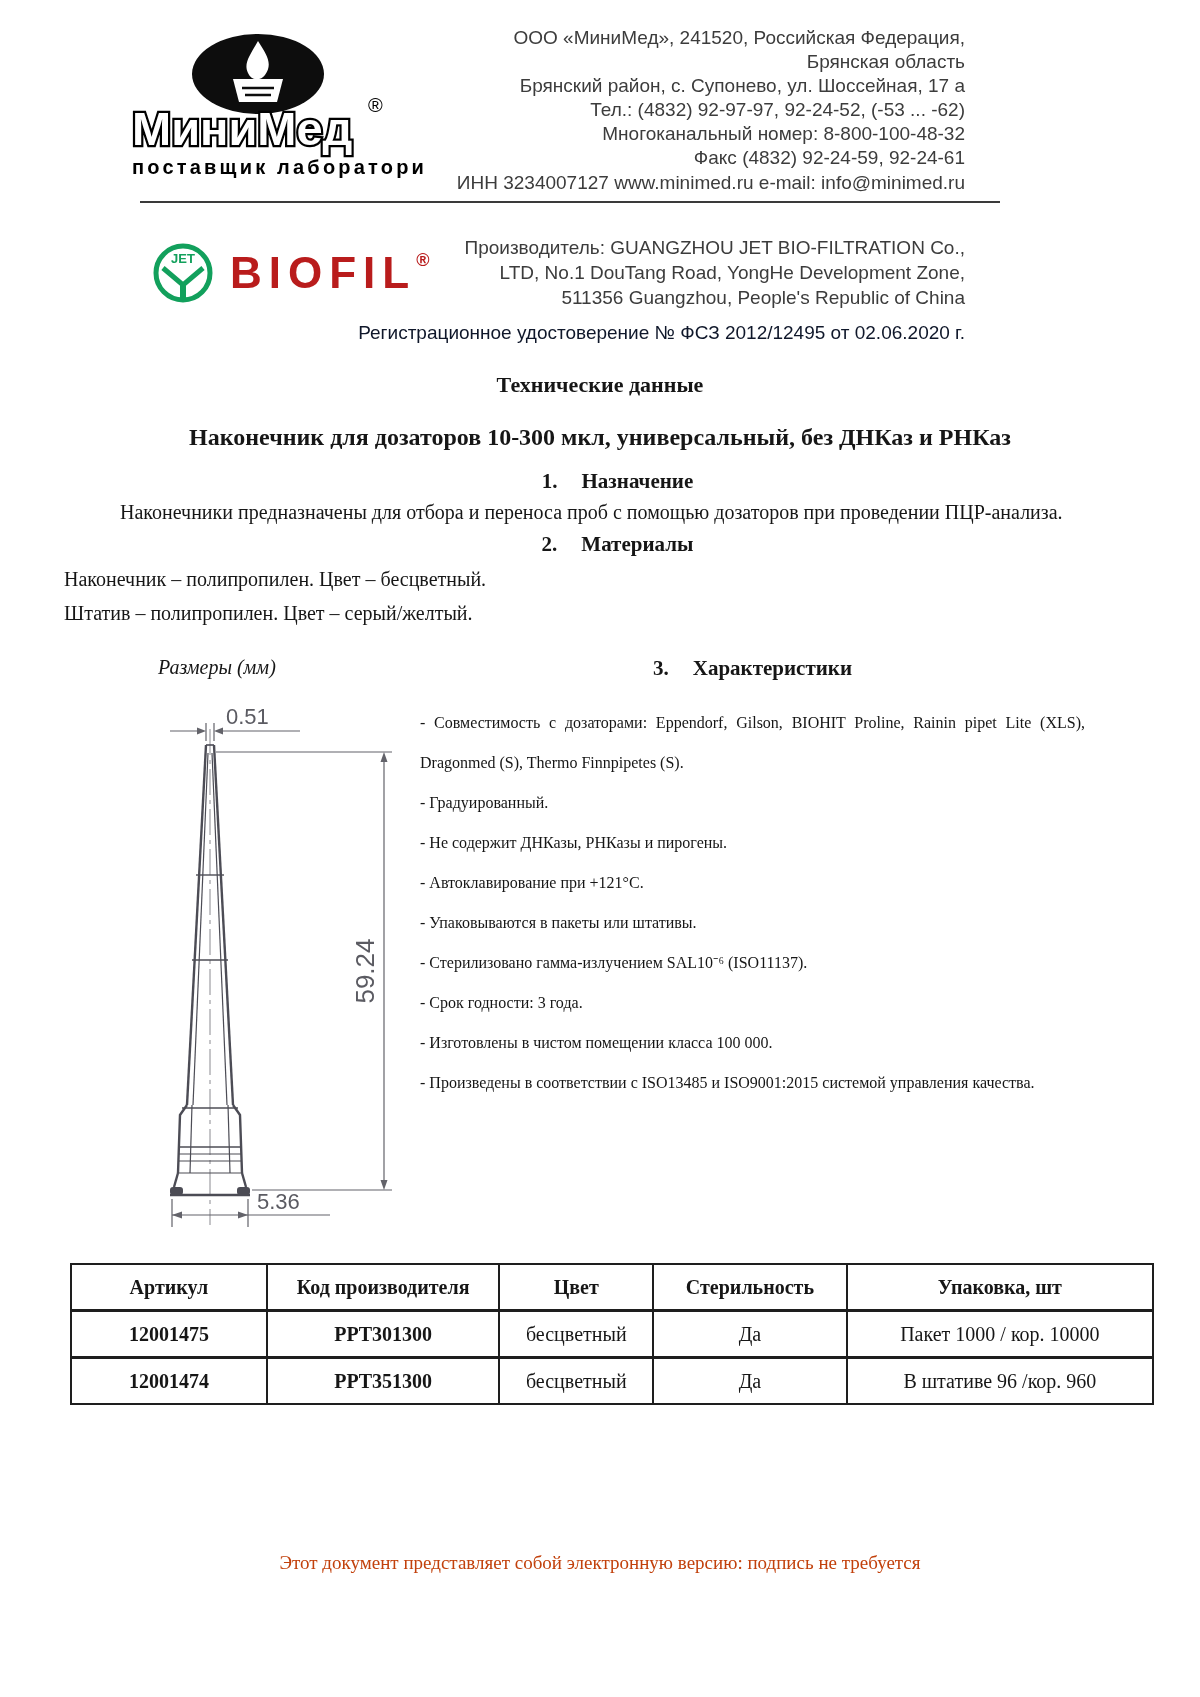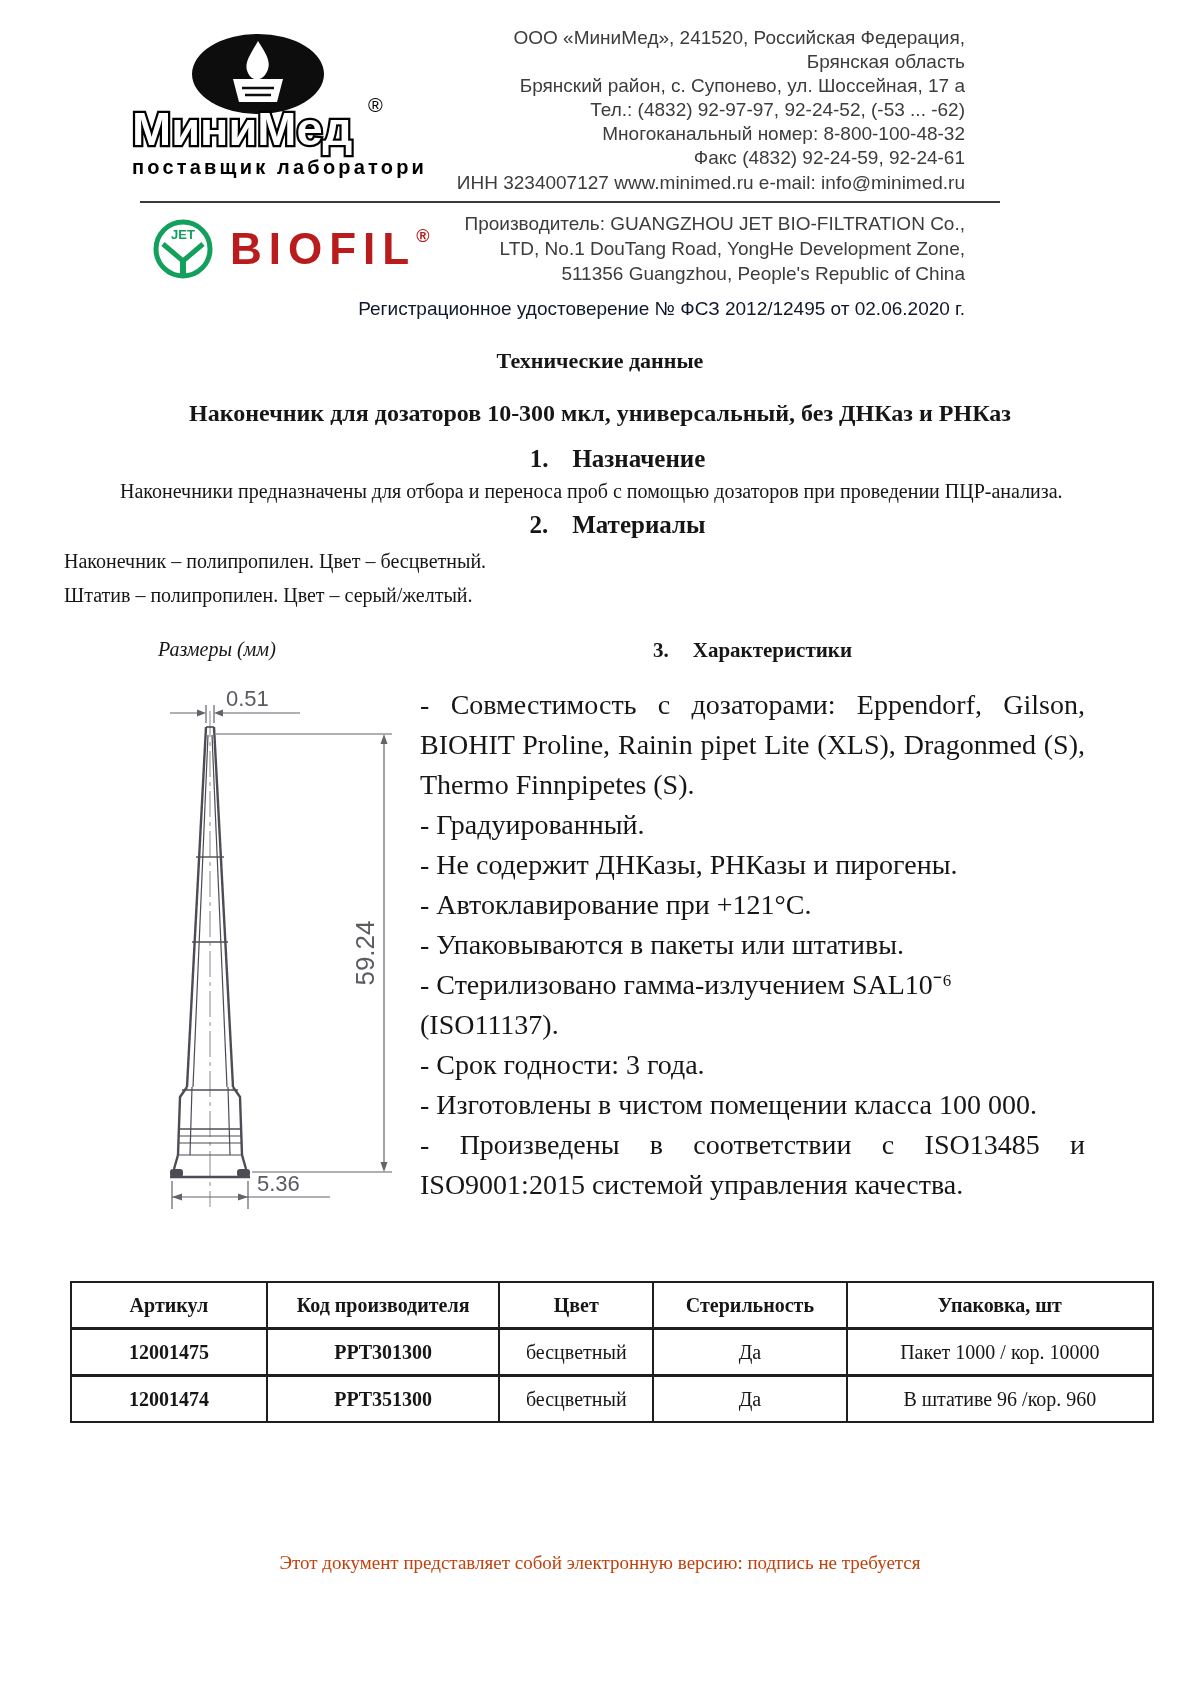--- a/index.html
+++ b/index.html
@@ -9,52 +9,52 @@
   
   .header-row{display:flex;padding:26px 235px 0 130px;}
   .logo-box{width:300px;flex:0 0 300px;}
   .sup-info{flex:1;text-align:right;font-family:"Liberation Sans",sans-serif;
             font-size:19px;line-height:24px;color:#3c3c3c;}
   .sup-info .last-line{margin-top:1px;}
   .sup-info .last-line span{margin-left:0;}
   .hr{height:2px;background:#3a3a3a;margin:6px 200px 0 140px;}
 
   
-  .mfr-row{display:flex;padding:8px 235px 0 150px;align-items:center;}
+  .mfr-row{display:flex;padding:8px 235px 0 150px;align-items:center;margin-top:24px;}
   .biofil-box{width:300px;flex:0 0 300px;display:flex;align-items:center;}
   .biofil-text{font-family:"Liberation Sans",sans-serif;font-weight:bold;font-size:44px;
                color:#b91c1c;letter-spacing:7px;margin-left:14px;line-height:1;}
   .biofil-text sup{font-size:18px;letter-spacing:0;vertical-align:22px;}
   .mfr-info{flex:1;text-align:right;font-family:"Liberation Sans",sans-serif;
             font-size:19px;line-height:25px;color:#3c3c3c;}
   .reg-line{text-align:right;padding-right:235px;margin-top:12px;
             font-family:"Liberation Sans",sans-serif;font-size:19px;color:#0f172a;}
 
   
   .doc-title{text-align:center;font-weight:bold;font-size:22px;margin-top:28px;}
   .product-title{text-align:center;font-weight:bold;font-size:24px;margin-top:26px;}
-  .sec-head{text-align:center;font-weight:bold;font-size:25px;margin-top:18px;padding-left:35px;}
+  .sec-head{text-align:center;font-weight:bold;font-size:21px;margin-top:18px;padding-left:35px;}
   .sec-num{display:inline-block;margin-right:24px;}
   .body-par{margin:7px 115px 0 120px;font-size:20px;}
   .mat-line{margin-left:64px;font-size:20px;line-height:34px;}
   .mat-block{margin-top:5px;}
 
   
   .cols{display:flex;margin-top:26px;}
   .col-left{width:300px;flex:0 0 300px;margin-left:120px;}
   .dim-caption{font-style:italic;font-size:20px;margin-left:38px;}
   .col-right{flex:1;margin-right:115px;}
   .char-head{text-align:center;font-weight:bold;font-size:21px;margin-top:0;}
-  .char-list{margin-top:22px;font-size:28px;line-height:40px;}
+  .char-list{margin-top:22px;font-size:16px;line-height:40px;}
   .char-item{}
   .just{text-align:justify;-moz-text-align-last:left;text-align-last:left;}
   .drawing{margin-top:16px;margin-left:10px;}
 
   
-  table.spec{border-collapse:collapse;margin:60px 0 0 70px;width:1084px;
+  table.spec{border-collapse:collapse;margin:24px 0 0 70px;width:1084px;
              font-size:20px;}
   table.spec th, table.spec td{border:2px solid #1e1e1e;text-align:center;
              height:40px;padding:2px 6px;}
   table.spec th{font-weight:bold;border-bottom-width:3px;}
   table.spec td{border-top-width:3px;}
   td.b{font-weight:bold;}
 
   
   .footer{position:absolute;top:1552px;left:0;width:100%;text-align:center;
           font-size:19px;color:#c2410c;}

